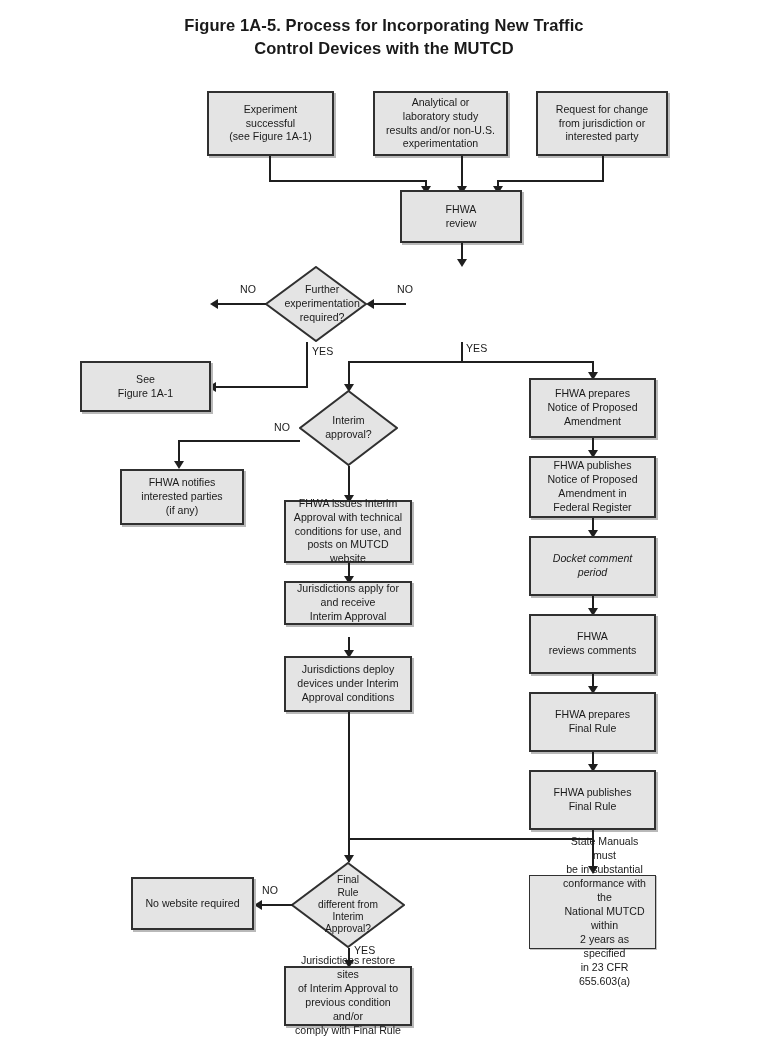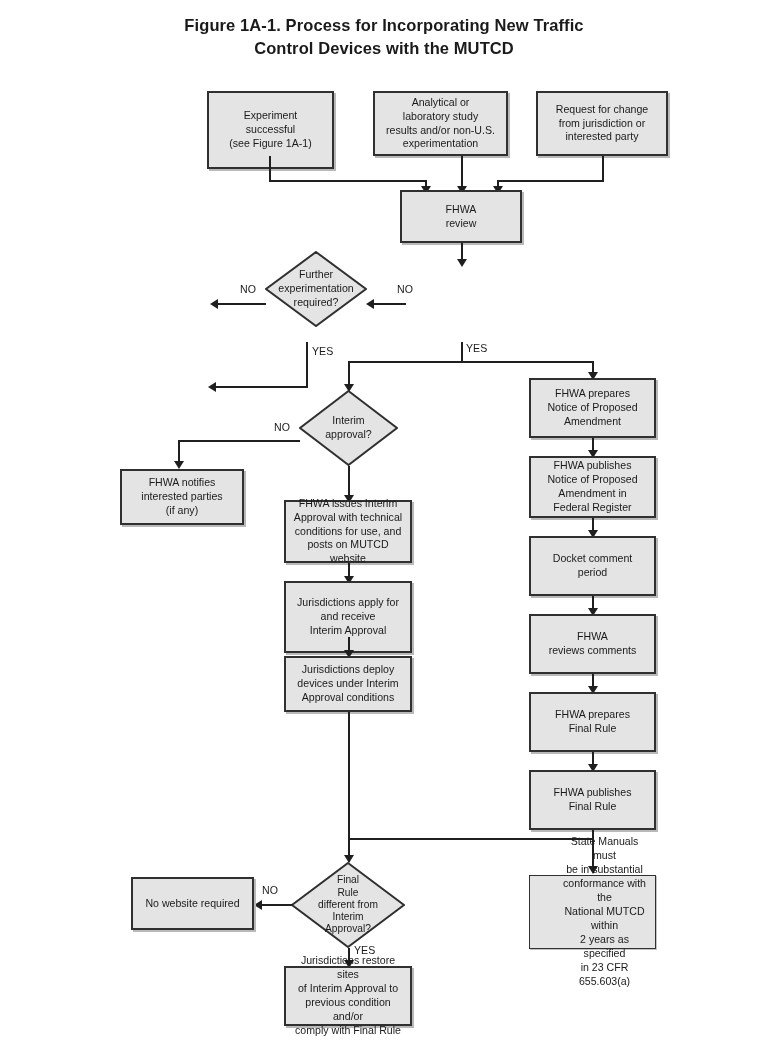--- a/index.html
+++ b/index.html
@@ -90,25 +90,25 @@
     color: #1a1a1a;
     white-space: nowrap;
   }
 </style>
 </head>
 <body>
 
 <div id="page">
 
   <div id="title">
-    <div>Figure 1A-1.  Process for Incorporating New Traffic</div>
+    <div>Figure 1A-5.  Process for Incorporating New Traffic</div>
     <div>Control Devices with the MUTCD</div>
   </div>
 
-  <div class="node" style="left:207px; top:91px; width:127px; height:78px;">Experiment<br>successful<br>(see Figure 1A-1)</div>
+  <div class="node" style="left:207px; top:91px; width:127px; height:65px;">Experiment<br>successful<br>(see Figure 1A-1)</div>
 
   <div class="node" style="left:373px; top:91px; width:135px; height:65px;">Analytical or<br>laboratory study<br>results and/or non-U.S.<br>experimentation</div>
 
   <div class="node" style="left:536px; top:91px; width:132px; height:65px;">Request for change<br>from jurisdiction or<br>interested party</div>
 
   <div class="edge v" style="left:269px; top:156px; height:26px;"></div>
   <div class="edge h" style="left:269px; top:180px; width:157px;"></div>
   <div class="edge v" style="left:425px; top:180px; height:9px;"></div>
   <div class="arrow down" style="left:421px; top:186px;"></div>
 
@@ -133,37 +133,38 @@
   <div class="elabel" style="left:466px; top:342px;">YES</div>
   <div class="edge v" style="left:461px; top:342px; height:21px;"></div>
   <div class="edge h" style="left:348px; top:361px; width:245px;"></div>
 
   <div class="edge v" style="left:348px; top:361px; height:28px;"></div>
   <div class="arrow down" style="left:344px; top:384px;"></div>
 
   <div class="edge v" style="left:592px; top:361px; height:17px;"></div>
   <div class="arrow down" style="left:588px; top:372px;"></div>
 
-  <div class="diamond" style="left:265px; top:251px; width:102px; height:76px;">
+  <div class="diamond" style="left:265px; top:266px; width:102px; height:76px;justify-content:flex-end;">
     <svg class="dshape" viewBox="0 0 102 76" preserveAspectRatio="none">
       <polygon points="51,1 101,38 51,75 1,38" fill="#e4e4e4" stroke="#303030" stroke-width="2"></polygon>
     </svg>
     <div class="dlabel" style="width:88%;">Further<br>experimentation<br>required?</div>
   </div>
 
   <div class="elabel" style="left:240px; top:283px;">NO</div>
   <div class="edge h" style="left:216px; top:303px; width:50px;"></div>
   <div class="arrow left" style="left:210px; top:299px;"></div>
 
   <div class="elabel" style="left:312px; top:345px;">YES</div>
   <div class="edge v" style="left:306px; top:342px; height:45px;"></div>
   <div class="edge h" style="left:214px; top:386px; width:94px;"></div>
   <div class="arrow left" style="left:208px; top:382px;"></div>
 
 
+  <div class="node" style="left:80px; top:361px; width:131px; height:51px;">See<br>Figure 1A-1</div>
 
   <div class="diamond" style="left:299px; top:390px; width:99px; height:76px;">
     <svg class="dshape" viewBox="0 0 99 76" preserveAspectRatio="none">
       <polygon points="49.5,1 98,38 49.5,75 1,38" fill="#e4e4e4" stroke="#303030" stroke-width="2"></polygon>
     </svg>
     <div class="dlabel" style="width:82%;">Interim<br>approval?</div>
   </div>
 
   <div class="elabel" style="left:274px; top:421px;">NO</div>
   <div class="edge h" style="left:178px; top:440px; width:122px;"></div>
@@ -174,41 +175,41 @@
   <div class="edge v" style="left:348px; top:466px; height:35px;"></div>
   <div class="arrow down" style="left:344px; top:495px;"></div>
 
   <div class="node" style="left:284px; top:500px; width:128px; height:63px;">FHWA issues Interim<br>Approval with technical<br>conditions for use, and<br>posts on MUTCD website</div>
 
   <div class="node" style="left:120px; top:469px; width:124px; height:56px;">FHWA notifies<br>interested parties<br>(if any)</div>
 
   <div class="edge v" style="left:348px; top:563px; height:20px;"></div>
   <div class="arrow down" style="left:344px; top:576px;"></div>
 
-  <div class="node" style="left:284px; top:581px; width:128px; height:72px;">Jurisdictions apply for<br>and receive<br>Interim Approval</div>
+  <div class="node" style="left:284px; top:581px; width:128px; height:44px;">Jurisdictions apply for<br>and receive<br>Interim Approval</div>
 
   <div class="edge v" style="left:348px; top:637px; height:21px;"></div>
   <div class="arrow down" style="left:344px; top:650px;"></div>
 
   <div class="node" style="left:284px; top:656px; width:128px; height:56px;">Jurisdictions deploy<br>devices under Interim<br>Approval conditions</div>
 
   <div class="edge v" style="left:348px; top:712px; height:150px;"></div>
   <div class="arrow down" style="left:344px; top:855px;"></div>
 
   <div class="node" style="left:529px; top:378px; width:127px; height:60px;">FHWA prepares<br>Notice of Proposed<br>Amendment</div>
 
   <div class="edge v" style="left:592px; top:438px; height:19px;"></div>
   <div class="arrow down" style="left:588px; top:450px;"></div>
 
   <div class="node" style="left:529px; top:456px; width:127px; height:62px;">FHWA publishes<br>Notice of Proposed<br>Amendment in<br>Federal Register</div>
 
   <div class="edge v" style="left:592px; top:518px; height:19px;"></div>
   <div class="arrow down" style="left:588px; top:530px;"></div>
 
-  <div class="node" style="left:529px; top:536px; width:127px; height:60px;">Docket comment<br>period</div>
+  <div class="node" style="left:529px; top:536px; width:127px; height:60px;font-style:italic;">Docket comment<br>period</div>
 
   <div class="edge v" style="left:592px; top:596px; height:19px;"></div>
   <div class="arrow down" style="left:588px; top:608px;"></div>
 
   <div class="node" style="left:529px; top:614px; width:127px; height:60px;">FHWA<br>reviews comments</div>
 
   <div class="edge v" style="left:592px; top:674px; height:19px;"></div>
   <div class="arrow down" style="left:588px; top:686px;"></div>
 
   <div class="node" style="left:529px; top:692px; width:127px; height:60px;">FHWA prepares<br>Final Rule</div>

